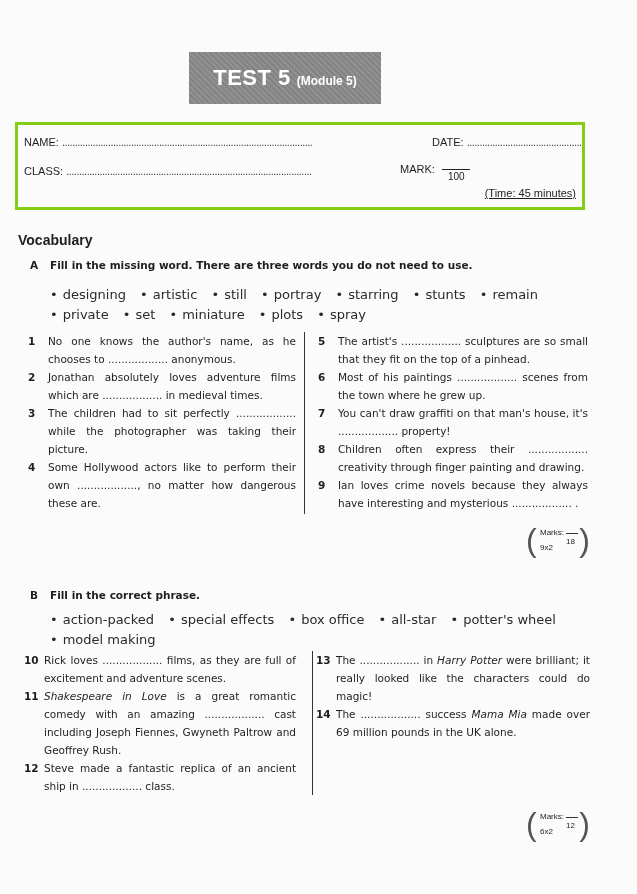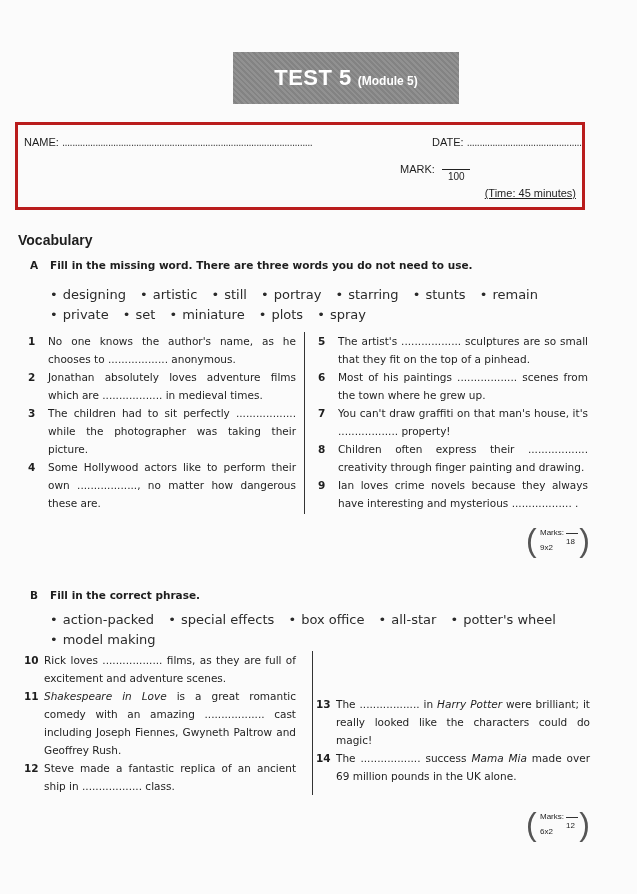--- a/index.html
+++ b/index.html
@@ -4,33 +4,32 @@
 <style>
   html, body { margin: 0; padding: 0; }
   body {
     width: 637px; height: 894px; overflow: hidden;
     background: #fbfbfb;
     font-family: "DejaVu Sans", sans-serif;
     color: #1e1e1e;
     position: relative;
   }
   .title-banner {
-    position: absolute; left: 189px; top: 52px; width: 226px; height: 52px;
+    position: absolute; left: 189px; top: 52px; width: 192px; height: 52px;
     background: #8a8a8a;
     background-image: repeating-linear-gradient(45deg, rgba(255,255,255,0.06) 0 2px, rgba(0,0,0,0.05) 2px 4px);
     display: flex; align-items: center; justify-content: center;
     color: #fff;
-    margin-left: 44px;
   }
   .title-main { font-family: "Liberation Sans", sans-serif; font-weight: bold; font-size: 22px; letter-spacing: 0.5px; }
   .title-sub { font-family: "Liberation Sans", sans-serif; font-weight: bold; font-size: 12px; margin-left: 6px; margin-top: 6px; }
 
   .info-box {
     position: absolute; left: 15px; top: 122px; width: 570px; height: 88px;
-    border: 3px solid #b91c1c; box-sizing: border-box;
+    border: 3px solid #84cc16; box-sizing: border-box;
     font-family: "Liberation Sans", sans-serif; font-size: 11px;
   }
   .info-field { position: absolute; white-space: nowrap; }
   .dots { letter-spacing: -0.5px; color: #444; }
   .mark-frac { display: inline-block; position: relative; width: 34px; height: 12px; vertical-align: top; }
   .mark-frac .line { position: absolute; left: 4px; top: 6px; width: 28px; border-top: 1px solid #222; }
   .mark-frac .den { position: absolute; left: 10px; top: 8px; font-size: 10px; }
   .time-note { position: absolute; right: 6px; top: 62px; font-size: 11px; text-decoration: underline; }
 
   .section-title {
@@ -76,20 +75,24 @@
 </div>
 
 <div class="info-box">
   <div class="info-field" style="left:6px; top:11px;">
     <span>NAME:</span>
     <span class="dots">..................................................................................................</span>
   </div>
   <div class="info-field" style="left:382px; top:11px;padding-left:32px;">
     <span>DATE:</span>
     <span class="dots">.............................................</span>
+  </div>
+  <div class="info-field" style="left:6px; top:40px;">
+    <span>CLASS:</span>
+    <span class="dots">................................................................................................</span>
   </div>
   <div class="info-field" style="left:382px; top:38px;">
     <span>MARK:</span>
     <span class="mark-frac">
       <span class="line"></span>
       <span class="den">100</span>
     </span>
   </div>
   <div class="time-note">(Time: 45 minutes)</div>
 </div>
@@ -165,21 +168,21 @@
     </div>
     <div class="q">
       <span class="num">11</span>
       <span class="txt"><span></span><i>Shakespeare in Love</i><span> is a great romantic comedy with an amazing .................. cast including Joseph Fiennes, Gwyneth Paltrow and Geoffrey Rush.</span></span>
     </div>
     <div class="q">
       <span class="num">12</span>
       <span class="txt"><span>Steve made a fantastic replica of an ancient ship in .................. class.</span><i></i><span></span></span>
     </div>
   </div>
-<div class="col" style="left:316px; top:651px; width:274px;margin-top:44px;" id="qb-right">
+<div class="col" style="left:316px; top:651px; width:274px;" id="qb-right">
     <div class="q">
       <span class="num">13</span>
       <span class="txt"><span>The .................. in </span><i>Harry Potter</i><span> were brilliant; it really looked like the characters could do magic!</span></span>
     </div>
     <div class="q">
       <span class="num">14</span>
       <span class="txt"><span>The .................. success </span><i>Mama Mia</i><span> made over 69 million pounds in the UK alone.</span></span>
     </div>
   </div>
 

